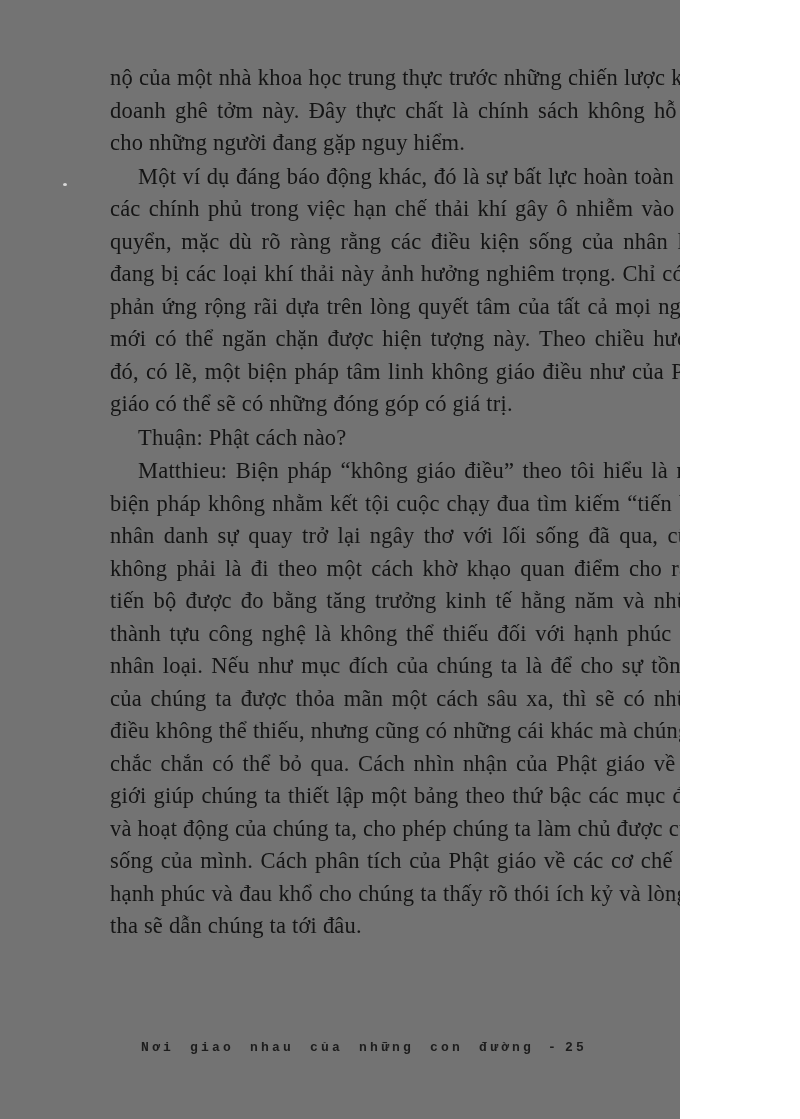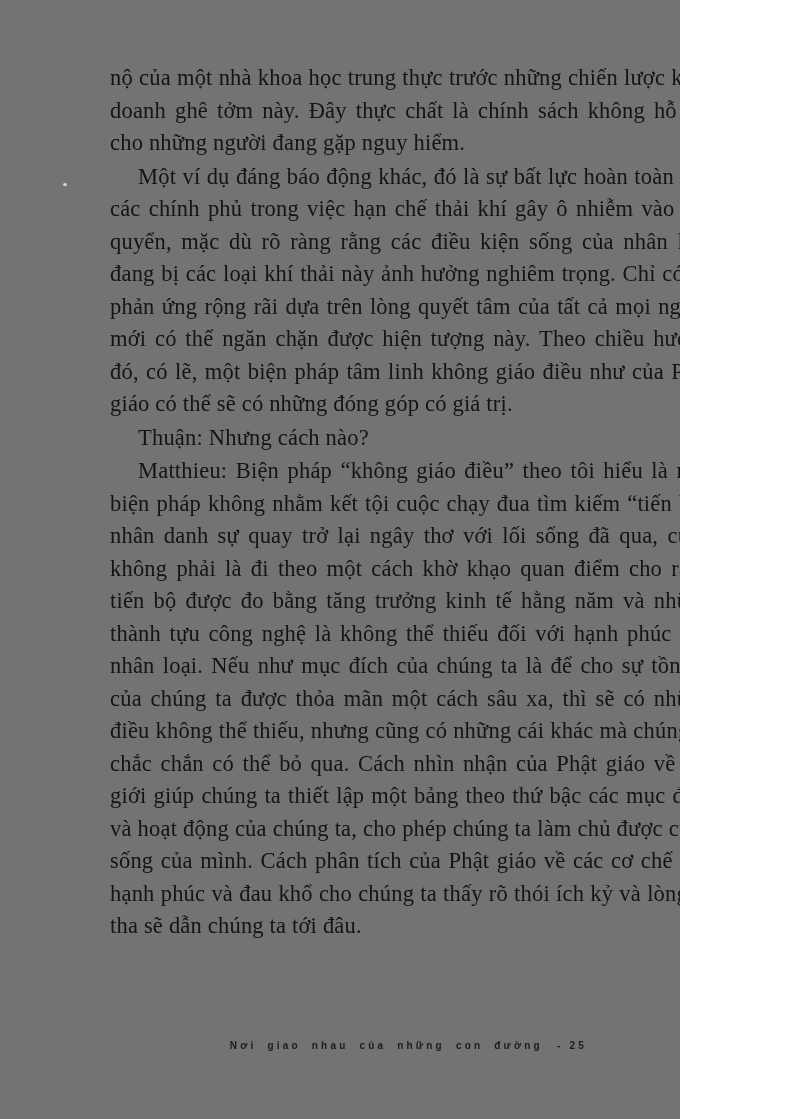--- a/index.html
+++ b/index.html
@@ -44,22 +44,22 @@
     top: 183px;
     width: 4px;
     height: 3px;
     background: #d8d8d8;
     border-radius: 50%;
   }
   .footer {
     position: absolute;
     top: 1040px;
     right: 93px;
-    font-family: Liberation Sans, sans-serif;
-    font-size: 10px;
+    font-family: Liberation Mono, monospace;
+    font-size: 13px;
     font-weight: 600;
     letter-spacing: 3.2px;
     word-spacing: 5px;
     color: #1c1c1c;
     white-space: nowrap;
   }
   .footer .sep {
     margin: 0 6px 0 14px;
   }
 </style>
@@ -69,21 +69,21 @@
 <div class="page">
 
   <div class="speck"></div>
 
   <div class="text-block">
 
     <p><span>nộ của một nhà khoa học trung thực trước những chiến lược kinh doanh ghê tởm này. Đây thực chất là chính sách không hỗ trợ cho những người đang gặp nguy hiểm.</span></p>
 
     <p class="para-indent"><span>Một ví dụ đáng báo động khác, đó là sự bất lực hoàn toàn của các chính phủ trong việc hạn chế thải khí gây ô nhiễm vào khí quyển, mặc dù rõ ràng rằng các điều kiện sống của nhân loại đang bị các loại khí thải này ảnh hưởng nghiêm trọng. Chỉ có sự phản ứng rộng rãi dựa trên lòng quyết tâm của tất cả mọi người mới có thể ngăn chặn được hiện tượng này. Theo chiều hướng đó, có lẽ, một biện pháp tâm linh không giáo điều như của Phật giáo có thể sẽ có những đóng góp có giá trị.</span></p>
 
-    <p class="para-indent"><span class="speaker">Thuận:</span> <span>Nhưng cách nào?</span></p>
+    <p class="para-indent"><span class="speaker">Thuận:</span> <span>Phật cách nào?</span></p>
 
     <p class="para-indent"><span class="speaker">Matthieu:</span> <span>Biện pháp “không giáo điều” theo tôi hiểu là một biện pháp không nhằm kết tội cuộc chạy đua tìm kiếm “tiến bộ” nhân danh sự quay trở lại ngây thơ với lối sống đã qua, cũng không phải là đi theo một cách khờ khạo quan điểm cho rằng tiến bộ được đo bằng tăng trưởng kinh tế hằng năm và những thành tựu công nghệ là không thể thiếu đối với hạnh phúc của nhân loại. Nếu như mục đích của chúng ta là để cho sự tồn tại của chúng ta được thỏa mãn một cách sâu xa, thì sẽ có những điều không thể thiếu, nhưng cũng có những cái khác mà chúng ta chắc chắn có thể bỏ qua. Cách nhìn nhận của Phật giáo về thế giới giúp chúng ta thiết lập một bảng theo thứ bậc các mục đích và hoạt động của chúng ta, cho phép chúng ta làm chủ được cuộc sống của mình. Cách phân tích của Phật giáo về các cơ chế của hạnh phúc và đau khổ cho chúng ta thấy rõ thói ích kỷ và lòng vị tha sẽ dẫn chúng ta tới đâu.</span></p>
 
 
   </div>
 
   <div class="footer">
     <span>Nơi giao nhau của những con đường</span><span class="sep">-</span><span>25</span>
   </div>
 

